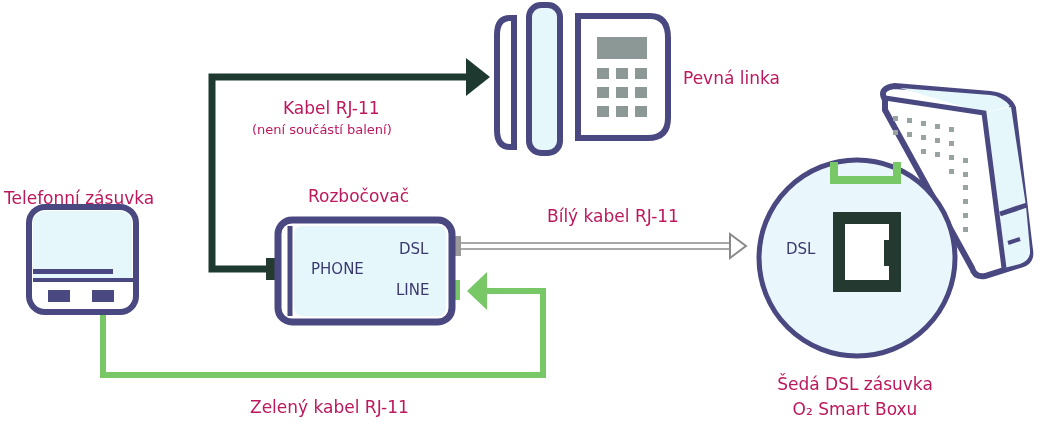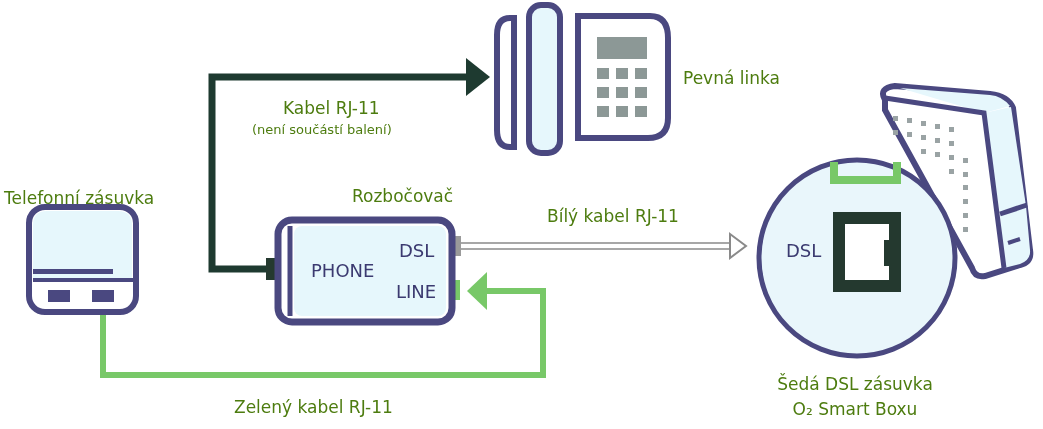--- a/index.html
+++ b/index.html
@@ -1,21 +1,21 @@
 <!DOCTYPE html>
 <html><head>
   <meta charset="utf-8">
   <style>
     html, body { margin: 0; padding: 0; background: #ffffff; }
     body { width: 1043px; height: 429px; position: relative; overflow: hidden; font-family: "DejaVu Sans", sans-serif; }
     svg { position: absolute; left: 0; top: 0; }
-    .lbl { position: absolute; color: #4d7c0f; font-family: "DejaVu Sans", sans-serif; white-space: nowrap; }
+    .lbl { position: absolute; color: #be185d; font-family: "DejaVu Sans", sans-serif; white-space: nowrap; }
     .lbl-lg { font-size: 17px; }
     .lbl-sm { font-size: 13px; }
-    .lbl-port { font-size: 18px; color: #3b3a70; }
+    .lbl-port { font-size: 15px; color: #3b3a70; }
     .center { text-align: center; }
   </style>
 </head>
 <body>
 
 <svg width="1043" height="429" viewBox="0 0 1043 429">
 
   <g>
     <polyline points="266,269 212,269 212,77 470,77" fill="none" stroke="#1e3a30" stroke-width="7"></polyline>
     <polygon points="466,58 490,77 466,96" fill="#1e3a30"></polygon>
@@ -107,21 +107,21 @@
       <rect x="833" y="212" width="68" height="80" fill="#24392f"></rect>
       <path d="M845,224 L889,224 L889,240 L884,240 L884,266 L889,266 L889,280 L845,280 Z" fill="#ffffff"></path>
     </g>
   </g>
 </svg>
 
 <div class="lbl lbl-lg" style="left:4px; top:188px;">Telefonní zásuvka</div>
 <div class="lbl lbl-lg" style="left:283px; top:98px;">Kabel RJ-11</div>
 <div class="lbl lbl-sm" style="left:252px; top:122px;">(není součástí balení)</div>
 <div class="lbl lbl-lg" style="left:683px; top:68px;">Pevná linka</div>
-<div class="lbl lbl-lg" style="left:308px; top:186px;margin-left:44px;">Rozbočovač</div>
+<div class="lbl lbl-lg" style="left:308px; top:186px;">Rozbočovač</div>
 <div class="lbl lbl-port" style="left:311px; top:260px;">PHONE</div>
 <div class="lbl lbl-port" style="left:399px; top:240px;">DSL</div>
 <div class="lbl lbl-port" style="left:396px; top:281px;">LINE</div>
 <div class="lbl lbl-lg" style="left:521px; top:206px;margin-left:26px;">Bílý kabel RJ-11</div>
-<div class="lbl lbl-lg" style="left:234px; top:397px;">Zelený kabel RJ-11</div>
+<div class="lbl lbl-lg" style="left:250px; top:397px;">Zelený kabel RJ-11</div>
 <div class="lbl lbl-port" style="left:786px; top:240px;">DSL</div>
 <div class="lbl lbl-lg center" style="left:765px; top:374px; width:180px;">Šedá DSL zásuvka</div>
 <div class="lbl lbl-lg center" style="left:765px; top:399px; width:180px;">O₂ Smart Boxu</div>
 
 </body></html>

